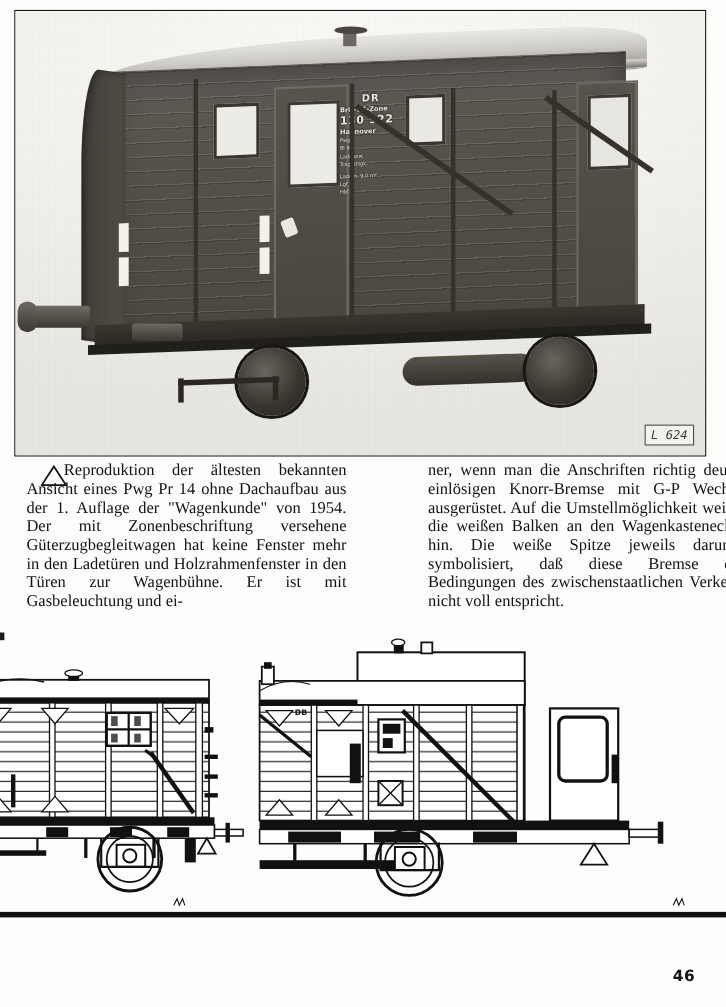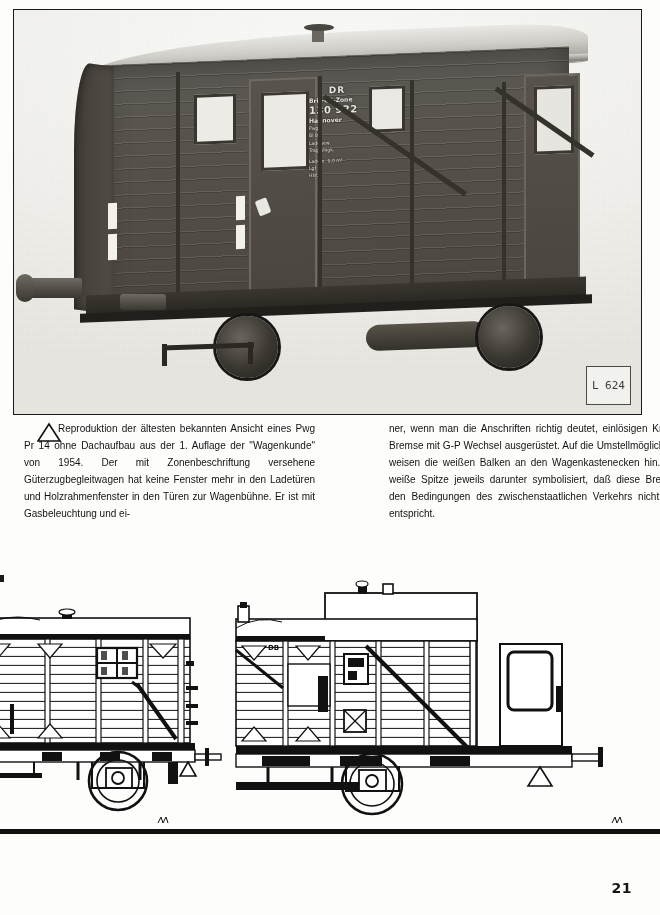--- a/index.html
+++ b/index.html
@@ -132,34 +132,35 @@
   }
   .lt-dr{font-size:9px;font-weight:bold;letter-spacing:1px;text-align:center;}
   .lt-zone{font-size:6px;font-weight:bold;margin-top:2px;}
   .lt-num{font-size:10px;font-weight:bold;letter-spacing:.5px;margin-top:1px;}
   .lt-home{font-size:6px;margin-top:2px;font-weight:bold;}
   .lt-small{font-size:4.6px;margin-top:2.5px;opacity:.92;}
   .lt-small2{font-size:4.6px;margin-top:6px;opacity:.92;}
 
   .corner-tag{
     position:absolute;right:10px;bottom:9px;
-    border:1px solid #4a4a4a;padding:12px 5px;
+    border:1px solid #4a4a4a;padding:2px 5px;
     font-family:"DejaVu Sans Mono","Liberation Mono",monospace;
     font-size:11px;color:#3c3c3c;background:rgba(250,250,248,.6);
     letter-spacing:0px;
+    font-style:italic;
   }
 
   
   .caption{
     position:absolute;left:24px;top:420px;width:612px;height:135px;
   }
   .col{
     position:absolute;top:0;width:291px;
-    font-family:Liberation Sans, sans-serif;
-    font-size:10px;line-height:17px;color:#121212;
+    font-family:Liberation Serif, serif;
+    font-size:15px;line-height:17px;color:#121212;
     text-align:justify;
   }
   .col-left{left:0;}
   .col-right{left:321px;margin-left:44px;}
   .col p{margin:0;}
   .tri{
     position:absolute;left:2px;top:2px;width:0;height:0;
     border-left:11px solid transparent;border-right:11px solid transparent;
     border-bottom:0;
   }
@@ -410,14 +411,14 @@
 
         <text x="268" y="74" font-family="DejaVu Sans, Liberation Sans, sans-serif" font-size="7" font-weight="bold" fill="#111">DB</text>
       </g>
 
       <rect x="0" y="253" width="660" height="5" fill="#111"></rect>
       <path d="M158,247 l3,-6 l2,6 l3,-6 l2,6" fill="none" stroke="#111" stroke-width="1"></path>
       <path d="M612,247 l3,-6 l2,6 l3,-6 l2,6" fill="none" stroke="#111" stroke-width="1"></path>
     </svg>
   </div>
 
-  <div class="pageno">21</div>
+  <div class="pageno">46</div>
 </div>
 
 </body></html>

